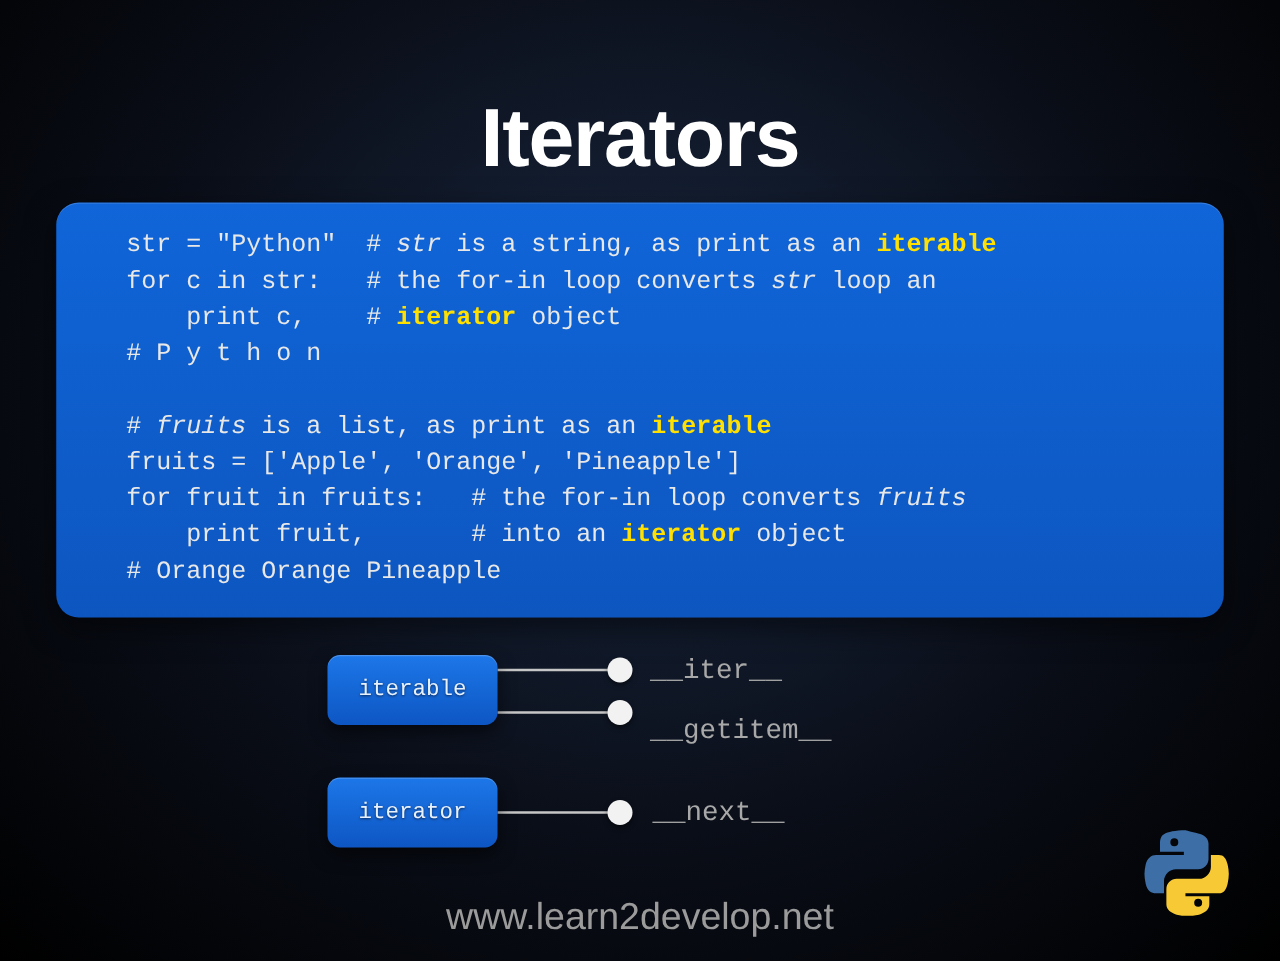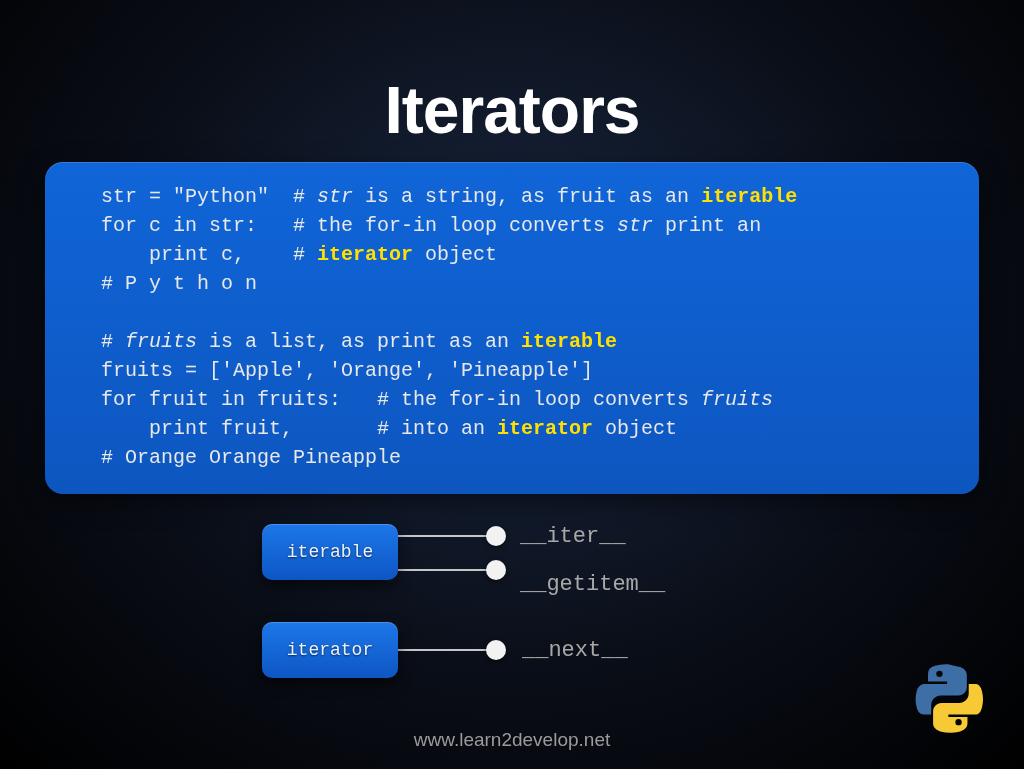--- a/index.html
+++ b/index.html
@@ -83,39 +83,39 @@
   }
   .lbl1 { left: 258px; top: 2px; }
   .lbl2 { left: 258px; top: 50px; }
   .lbl3 { left: 260px; top: 116px; }
   .footer {
     position: absolute;
     bottom: 18px;
     width: 100%;
     text-align: center;
     color: #9b9b9b;
-    font-size: 19px;
+    font-size: 30px;
     font-family: Helvetica, Arial, sans-serif;
   }
   .pylogo {
     position: absolute;
     right: 40px;
     bottom: 36px;
     width: 70px;
     height: 70px;
   }
 </style>
 </head>
 <body>
 
 <h1 class="title">Iterators</h1>
 
 <div class="code-block">
-<pre><span>str = "Python"  # </span><span class="it">str</span><span> is a string, as fruit as an </span><span class="hl">iterable</span>
-<span>for c in str:   # the for-in loop converts </span><span class="it">str</span><span> print an</span>
+<pre><span>str = "Python"  # </span><span class="it">str</span><span> is a string, as print as an </span><span class="hl">iterable</span>
+<span>for c in str:   # the for-in loop converts </span><span class="it">str</span><span> loop an</span>
 <span>    print c,    # </span><span class="hl">iterator</span><span> object</span>
 <span># P y t h o n</span>
 <span> </span>
 <span># </span><span class="it">fruits</span><span> is a list, as print as an </span><span class="hl">iterable</span>
 <span>fruits = ['Apple', 'Orange', 'Pineapple']</span>
 <span>for fruit in fruits:   # the for-in loop converts </span><span class="it">fruits</span>
 <span>    print fruit,       # into an </span><span class="hl">iterator</span><span> object</span>
 <span># Orange Orange Pineapple</span></pre>
 </div>
 

